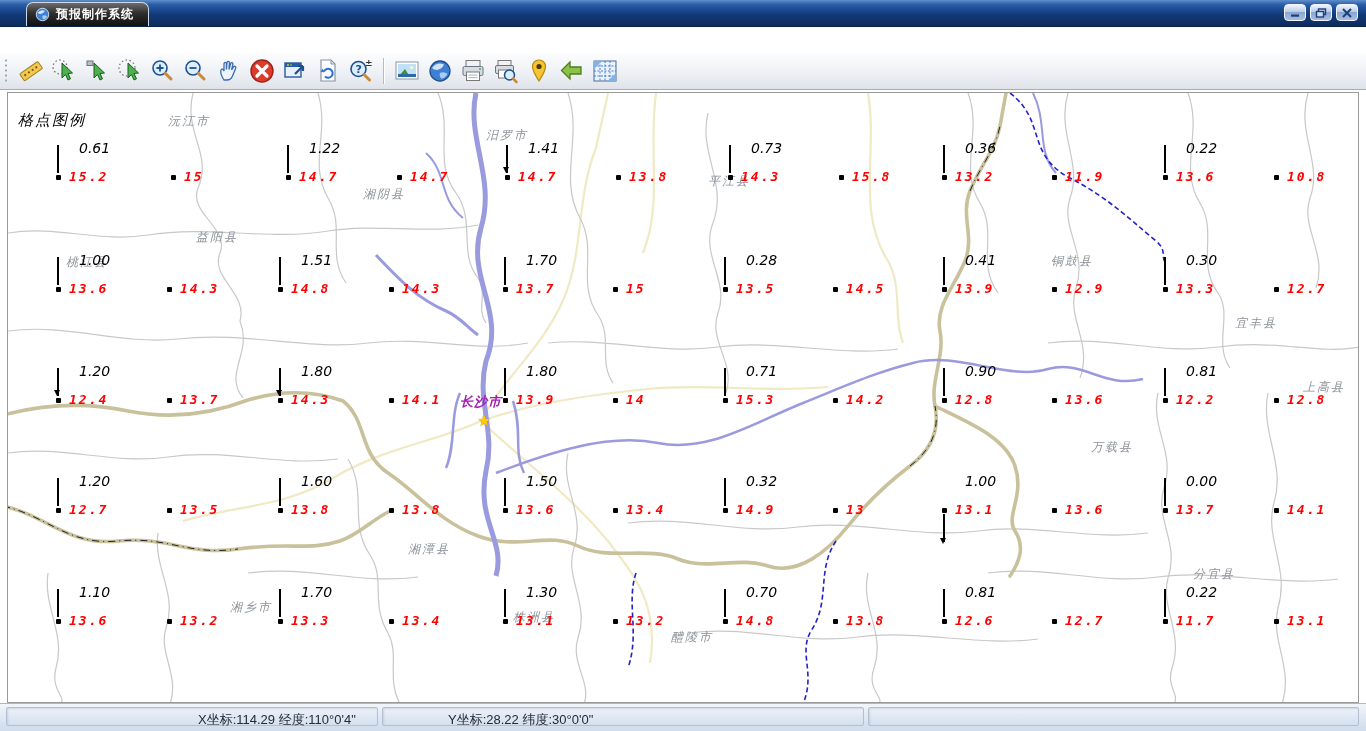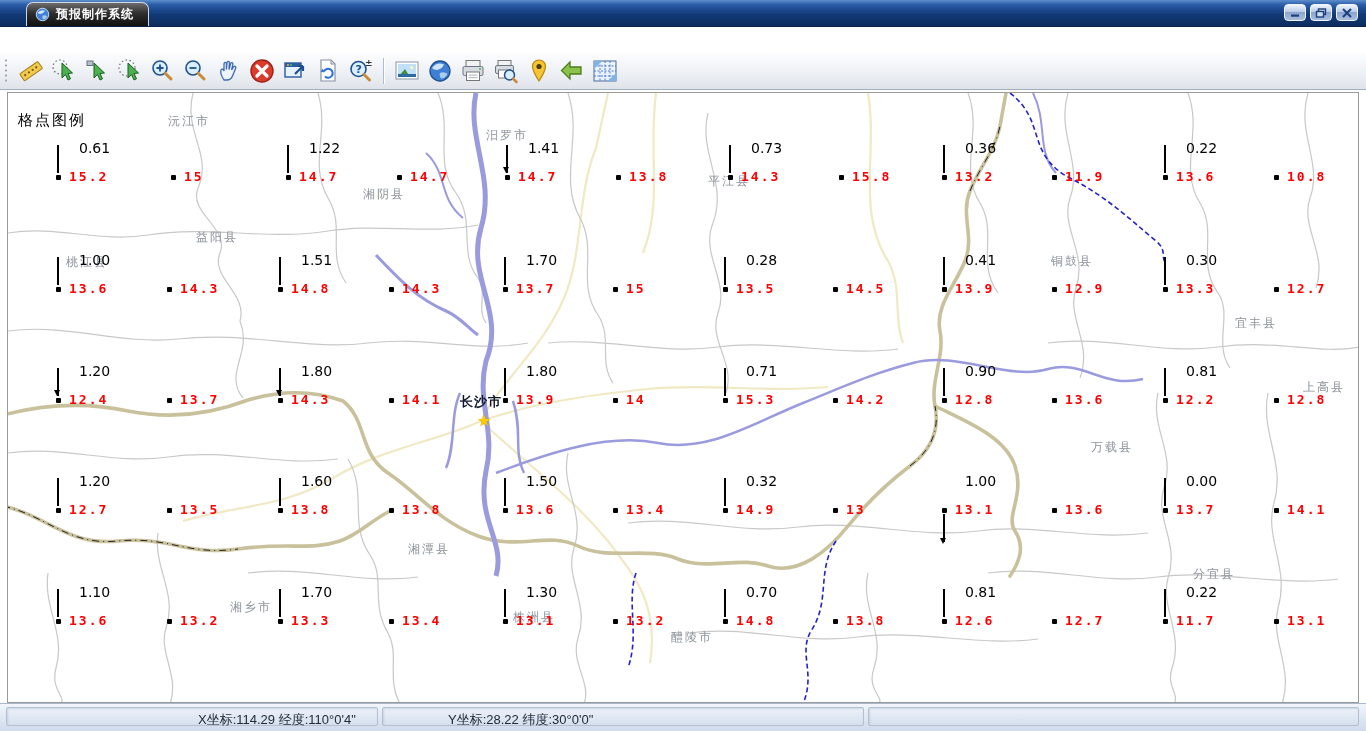--- a/index.html
+++ b/index.html
@@ -34,25 +34,25 @@
   .grip { width:4px; height:26px; margin-right:6px;
     background-image:radial-gradient(circle, #9aa6b5 1px, transparent 1.2px);
     background-size:4px 5px; background-repeat:repeat-y; }
   .tb-icon { width:33px; height:30px; display:flex; align-items:center; justify-content:center;
     border-radius:3px; }
   .tb-icon svg { width:26px; height:26px; }
   .tb-sep { width:1px; height:26px; background:#aebdcd; margin:0 6px; box-shadow:1px 0 0 #fff; }
 
   
   .map { position:absolute; left:7px; top:92px; width:1352px; height:611px;
-    background:#fff; border:1px solid #9a9a9a; overflow:hidden; }
+    background:#fff; border:1px solid #9a9a9a; overflow:hidden;font-style:italic; }
   .map svg.base { position:absolute; left:0; top:0; }
   .maplabel { position:absolute; font-family:"DejaVu Sans", sans-serif; font-size:12px;
     color:#8d939b; letter-spacing:2px; white-space:nowrap; }
-  .maplabel.bold { color:#0f172a; font-weight:bold; font-size:13px; letter-spacing:1px; }
+  .maplabel.bold { color:#a21caf; font-weight:bold; font-size:13px; letter-spacing:1px; }
   .dot { position:absolute; width:5px; height:5px; background:#000; border-radius:1px; }
   .temp { position:absolute; font-family:"DejaVu Sans Mono", monospace; font-weight:bold;
     font-size:13px; color:#ff0000; letter-spacing:2px; white-space:nowrap; }
   .wind { position:absolute; font-family:"DejaVu Sans", sans-serif;
     font-size:14px; color:#000; white-space:nowrap; }
   .barb { position:absolute; width:1.5px; background:#000; }
   .arrowhead { position:absolute; width:0; height:0; border-left:3.5px solid transparent;
     border-right:3.5px solid transparent; border-top:6px solid #000; }
   .star { position:absolute; color:#ffcc00; font-size:16px; line-height:14px;
     text-shadow:0 0 1px #b8860b; font-family:"DejaVu Sans", sans-serif; }

